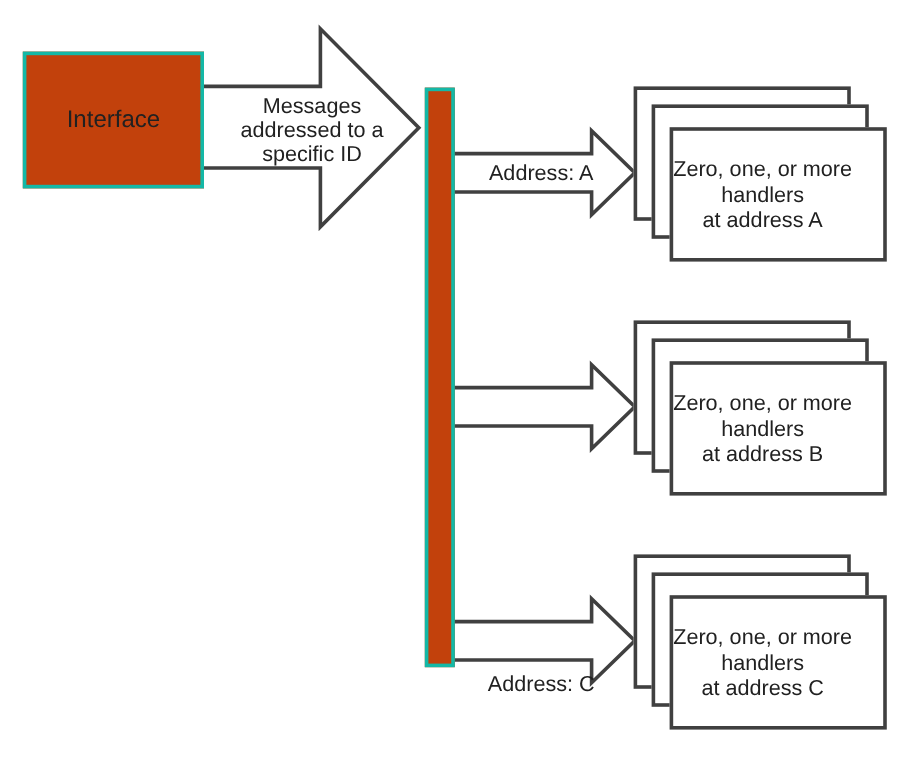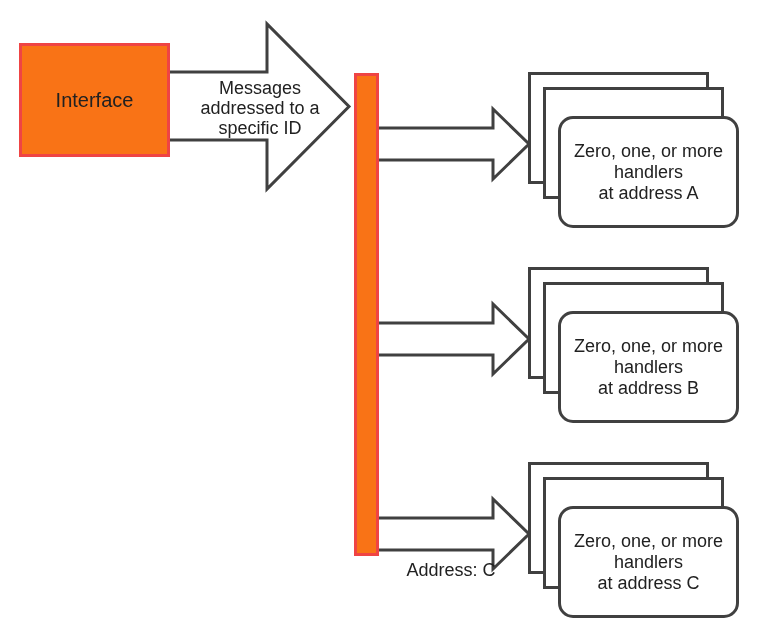--- a/index.html
+++ b/index.html
@@ -17,22 +17,22 @@
     overflow: hidden;
   }
   .layer {
     position: absolute;
     left: 0;
     top: 0;
   }
   .node {
     position: absolute;
     box-sizing: border-box;
-    background: #f97316;
-    border: 3px solid #ef4444;
+    background: #c2410c;
+    border: 3px solid #14b8a6;
   }
   .interface-box {
     left: 19px;
     top: 43px;
     width: 151px;
     height: 114px;
     display: flex;
     align-items: center;
     justify-content: center;
     font-size: 20px;
@@ -83,25 +83,23 @@
     box-sizing: border-box;
     width: 181px;
     height: 112px;
     background: #ffffff;
     border: 3px solid #404040;
   }
   .card.back  { left: 0;    top: 0; }
   .card.mid   { left: 15px; top: 15px; }
   .card.front {
     left: 30px;
-    top: 44px;
+    top: 34px;
     display: flex;
     align-items: center;
-    justify-content: center;
-    border-radius: 15px;
   }
   .card-text {
     text-align: center;
     white-space: pre-line;
     font-size: 18px;
     line-height: 21px;
   }
 </style>
 </head>
 <body>
@@ -120,20 +118,21 @@
   <div class="node interface-box">
     <span>Interface</span>
   </div>
 
   <div class="big-arrow-label">Messages
 addressed to a
 specific ID</div>
 
   <div class="node bus-bar"></div>
 
+  <div class="addr-label addr-a">Address: A</div>
   <div class="addr-label addr-c">Address: C</div>
 
   <div class="stack stack-a">
     <div class="card back"></div>
     <div class="card mid"></div>
     <div class="card front">
       <div class="card-text">Zero, one, or more
 handlers
 at address A</div>
     </div>

